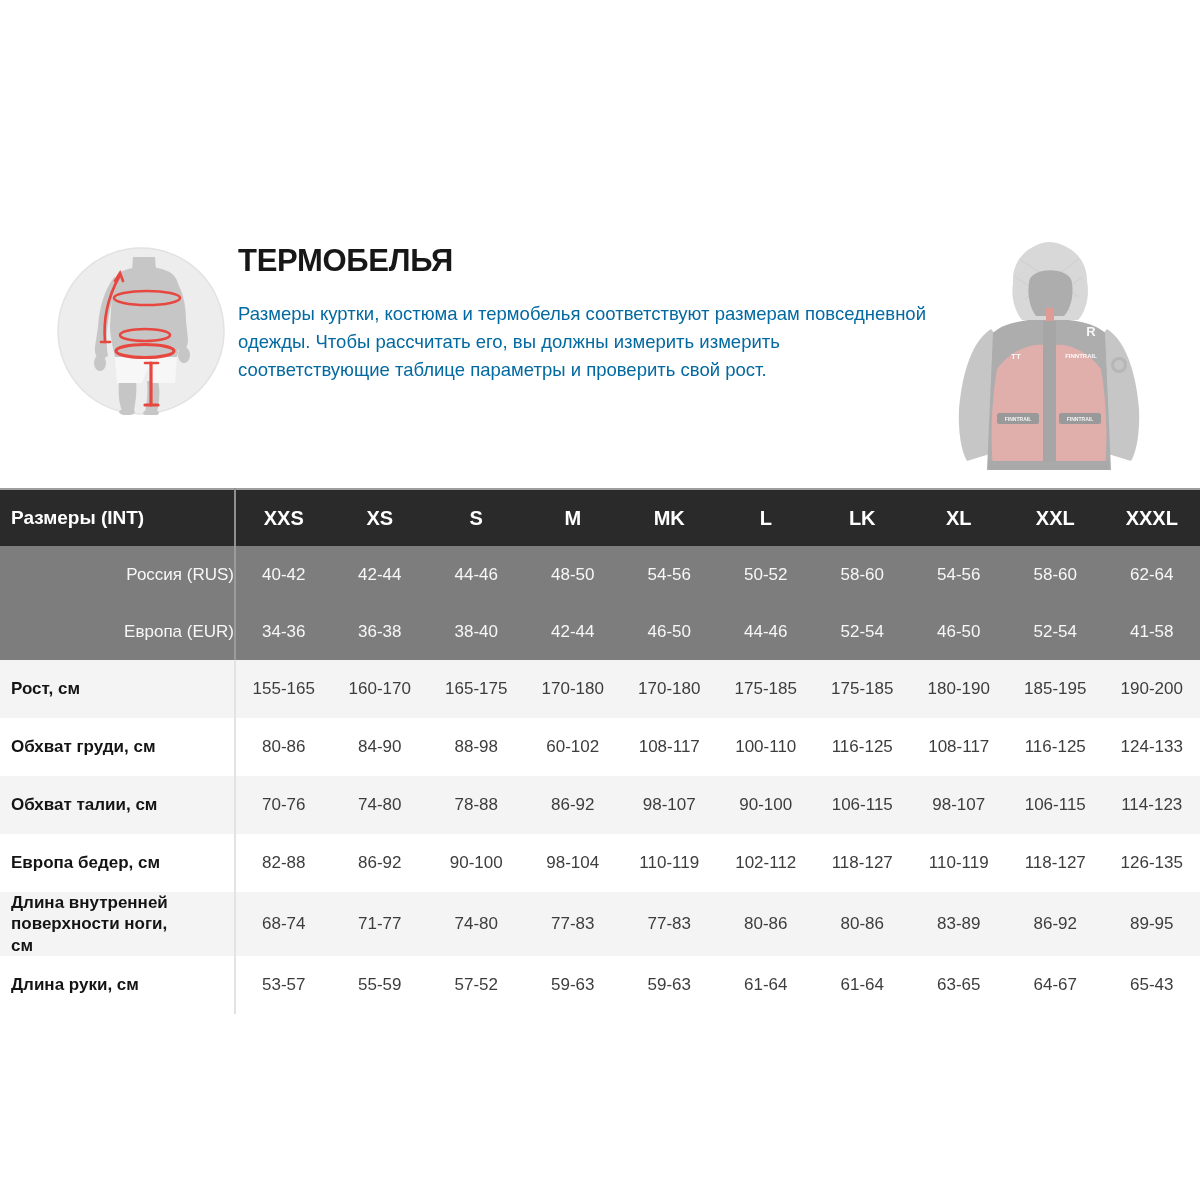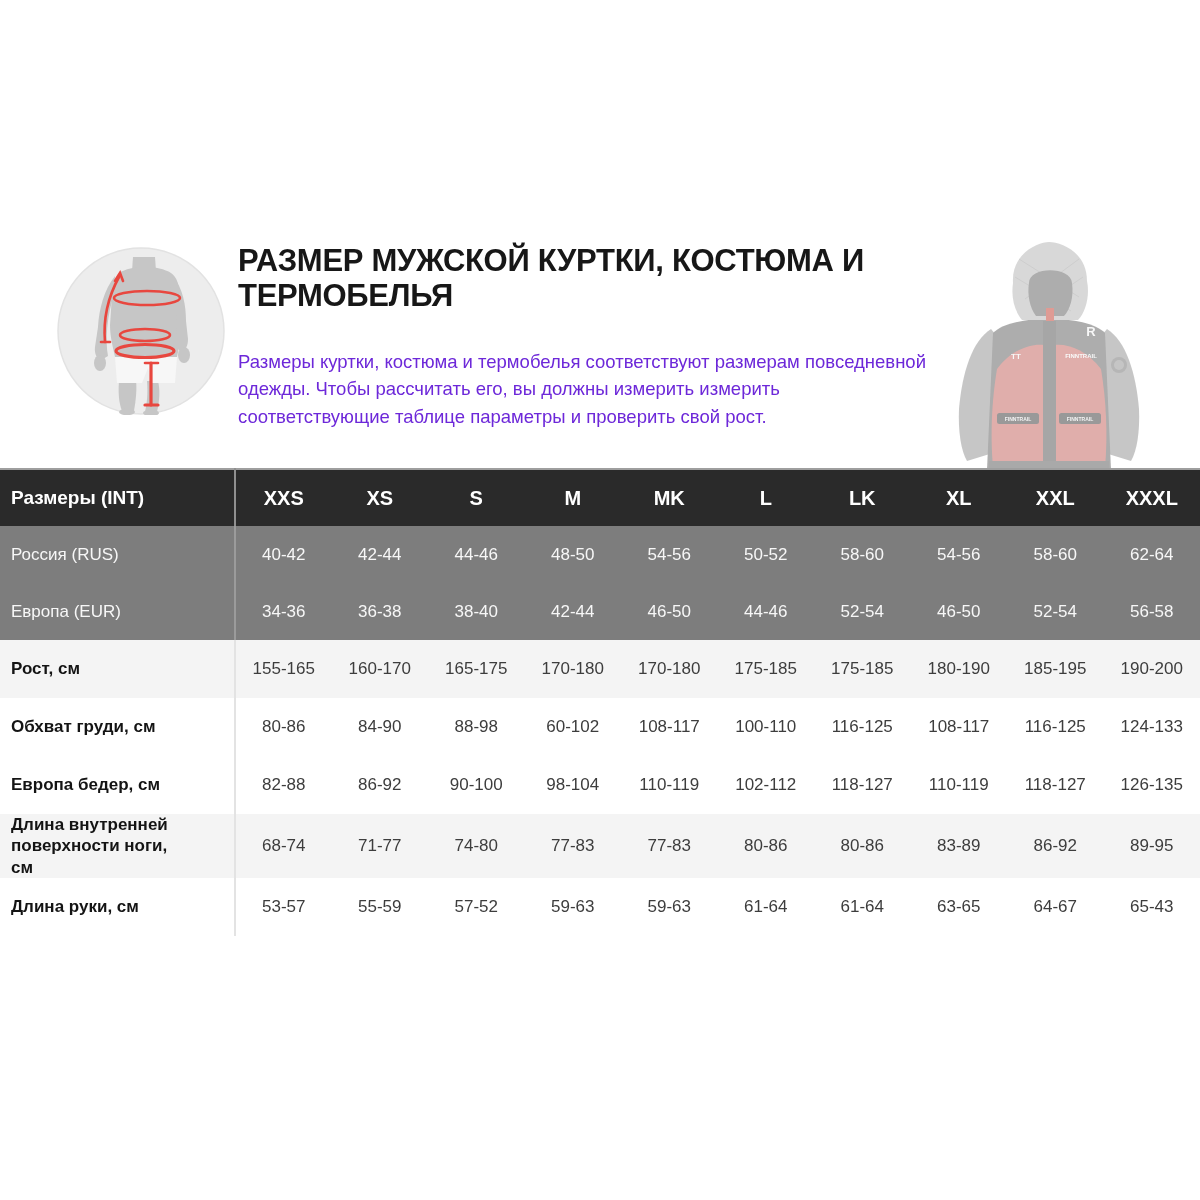--- a/index.html
+++ b/index.html
@@ -27,36 +27,36 @@
   .intro-title {
     font-size: 31px;
     line-height: 1.14;
     font-weight: 800;
     letter-spacing: -0.3px;
     color: #171717;
     text-transform: uppercase;
   }
   .intro-title span { display: block; }
   .intro-desc {
-    margin-top: 34px;
+    margin-top: 22px;
     font-size: 18.5px;
     line-height: 1.5;
-    color: #6d28d9;
+    color: #0369a1;
     max-width: 695px;
   }
   .jacket-img {
     position: absolute;
     left: 953px; top: 237px;
     width: 192px; height: 233px;
   }
 
   
   table.size-table {
     position: absolute;
-    left: 0; top: 468px;
+    left: 0; top: 488px;
     width: 1200px;
     border-collapse: collapse;
     table-layout: fixed;
     border-top: 2px solid #9e9e9e;
     padding-left: 40px;
   }
   table.size-table th, table.size-table td {
     vertical-align: middle;
     text-align: center;
     font-family: "Liberation Sans", sans-serif;
@@ -74,21 +74,21 @@
     font-size: 19px;
     border-right: 2px solid #8f8f8f;
   }
   tr.gray td {
     background: #7d7d7d;
     color: #f7f7f7;
     height: 57px;
     font-size: 17px;
   }
   tr.gray td.label {
-    text-align: left;
+    text-align: right;
     padding-left: 11px;
     border-right: 2px solid #9b9b9b;
   }
   tr.body td {
     background: #ffffff;
     height: 58px;
     font-size: 17px;
     color: #3d3d3d;
   }
   tr.body.alt td { background: #f4f4f4; margin-top: 44px; }
@@ -140,21 +140,20 @@
         <ellipse cx="88" cy="104" rx="29" ry="6.5" stroke-width="3.2"></ellipse>
         <path d="M94,116 L94,158" stroke-width="3.2"></path>
         <path d="M88,116 L101,116"></path>
         <path d="M88,158 L101,158" stroke-width="3.2"></path>
       </g>
     </svg>
   </div>
 
   <div class="intro-text">
     <h1 class="intro-title">
-      <span>РАЗМЕР МУЖСКОЙ КУРТКИ, КОСТЮМА И</span>
       <span>ТЕРМОБЕЛЬЯ</span>
     </h1>
     <p class="intro-desc">Размеры куртки, костюма и термобелья соответствуют размерам повседневной одежды. Чтобы рассчитать его, вы должны измерить измерить соответствующие таблице параметры и проверить свой рост.</p>
   </div>
 
   <div class="jacket-img">
     <svg viewBox="0 0 192 233" width="192" height="233">
       <g opacity="0.5">
 
         <path d="M38,92 C19,104 9,136 6,172 C5,194 8,214 14,224 L40,216 L50,106 Z" fill="#8f8f8f"></path>
@@ -242,21 +241,21 @@
           <td class="label">Европа (EUR)</td>
           <td>34-36</td>
           <td>36-38</td>
           <td>38-40</td>
           <td>42-44</td>
           <td>46-50</td>
           <td>44-46</td>
           <td>52-54</td>
           <td>46-50</td>
           <td>52-54</td>
-          <td>56-58</td>
+          <td>41-58</td>
         </tr>
         <tr class="body alt">
           <td class="label">Рост, см</td>
           <td>155-165</td>
           <td>160-170</td>
           <td>165-175</td>
           <td>170-180</td>
           <td>170-180</td>
           <td>175-185</td>
           <td>175-185</td>
@@ -270,20 +269,33 @@
           <td>84-90</td>
           <td>88-98</td>
           <td>60-102</td>
           <td>108-117</td>
           <td>100-110</td>
           <td>116-125</td>
           <td>108-117</td>
           <td>116-125</td>
           <td>124-133</td>
         </tr>
+        <tr class="body alt">
+          <td class="label">Обхват талии, см</td>
+          <td>70-76</td>
+          <td>74-80</td>
+          <td>78-88</td>
+          <td>86-92</td>
+          <td>98-107</td>
+          <td>90-100</td>
+          <td>106-115</td>
+          <td>98-107</td>
+          <td>106-115</td>
+          <td>114-123</td>
+        </tr>
         <tr class="body">
           <td class="label">Европа бедер, см</td>
           <td>82-88</td>
           <td>86-92</td>
           <td>90-100</td>
           <td>98-104</td>
           <td>110-119</td>
           <td>102-112</td>
           <td>118-127</td>
           <td>110-119</td>

